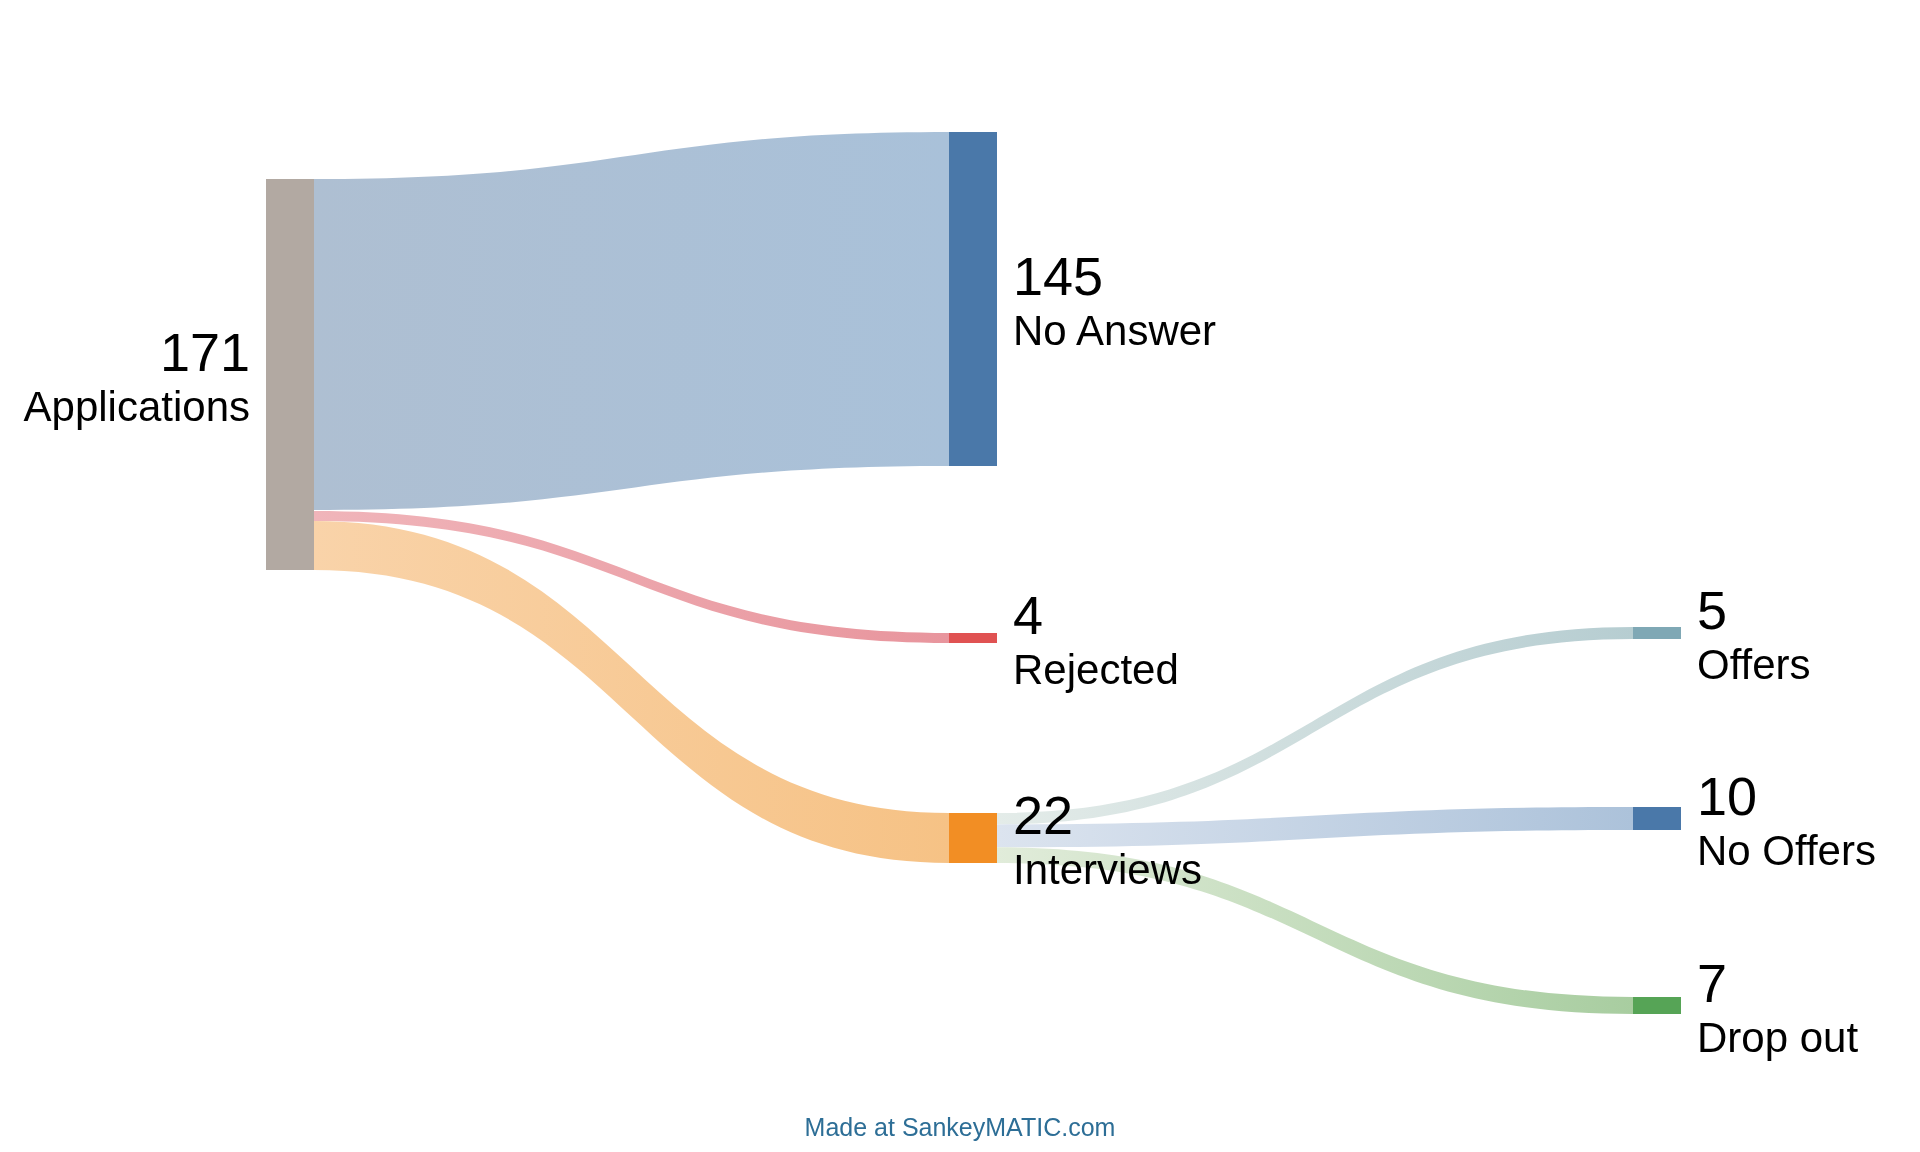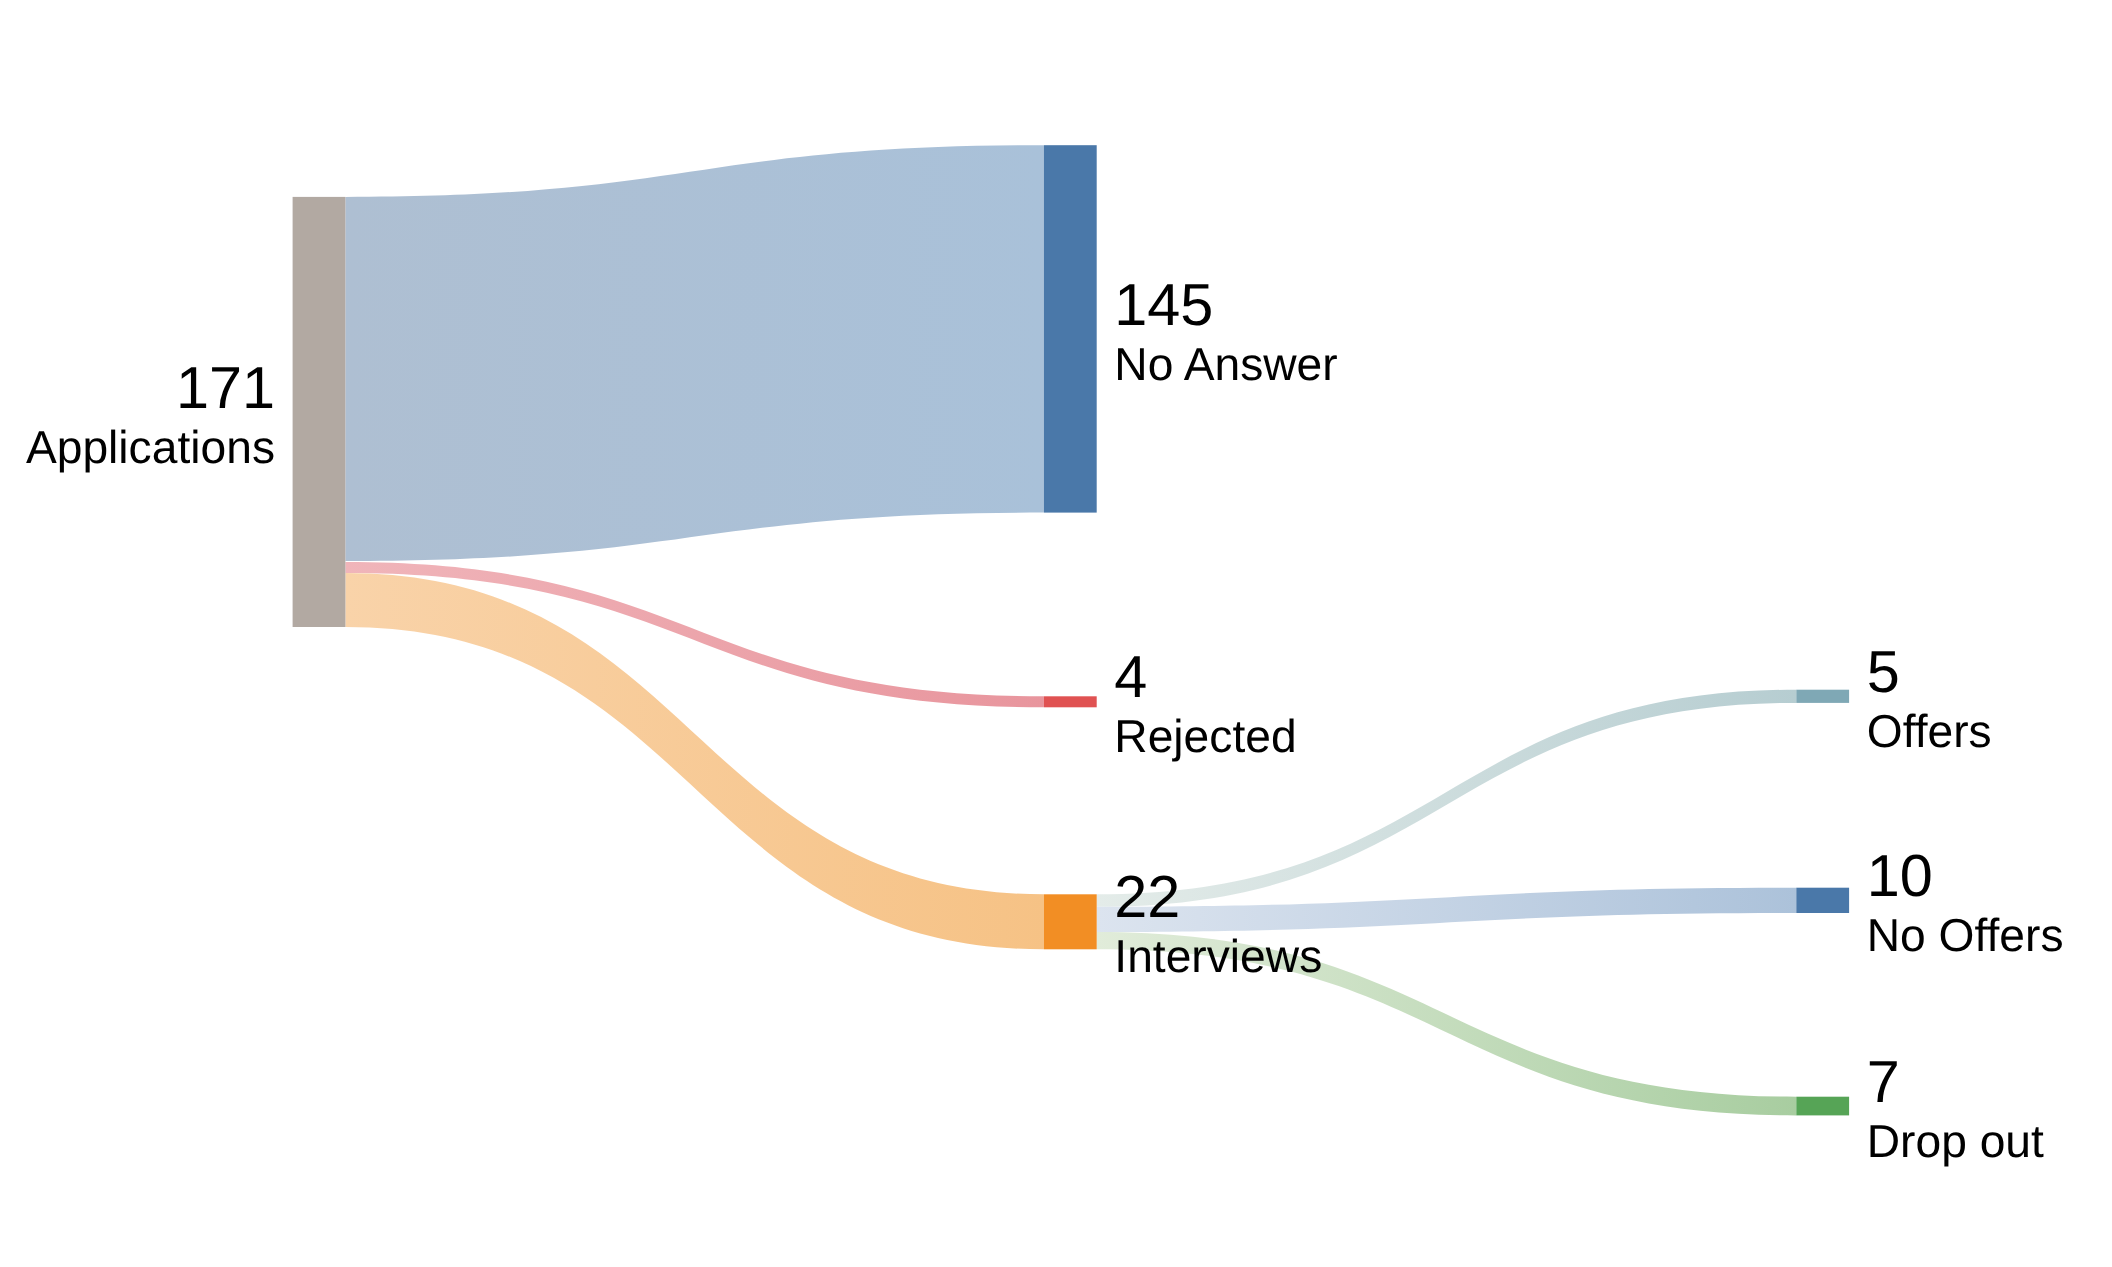--- a/index.html
+++ b/index.html
@@ -77,13 +77,14 @@
       <text x="1013" y="684" text-anchor="start" font-size="42" fill="#000000">Rejected</text>
       <text x="1013" y="834" text-anchor="start" font-size="54" fill="#000000">22</text>
       <text x="1013" y="884" text-anchor="start" font-size="42" fill="#000000">Interviews</text>
       <text x="1697" y="629" text-anchor="start" font-size="54" fill="#000000">5</text>
       <text x="1697" y="679" text-anchor="start" font-size="42" fill="#000000">Offers</text>
       <text x="1697" y="814.5" text-anchor="start" font-size="54" fill="#000000">10</text>
       <text x="1697" y="864.5" text-anchor="start" font-size="42" fill="#000000">No Offers</text>
       <text x="1697" y="1001.5" text-anchor="start" font-size="54" fill="#000000">7</text>
       <text x="1697" y="1051.5" text-anchor="start" font-size="42" fill="#000000">Drop out</text>
     </svg>
+  <div class="footer-credit" style="color: rgb(45, 110, 150);">Made at SankeyMATIC.com</div>
 </div>
 
 </body></html>

